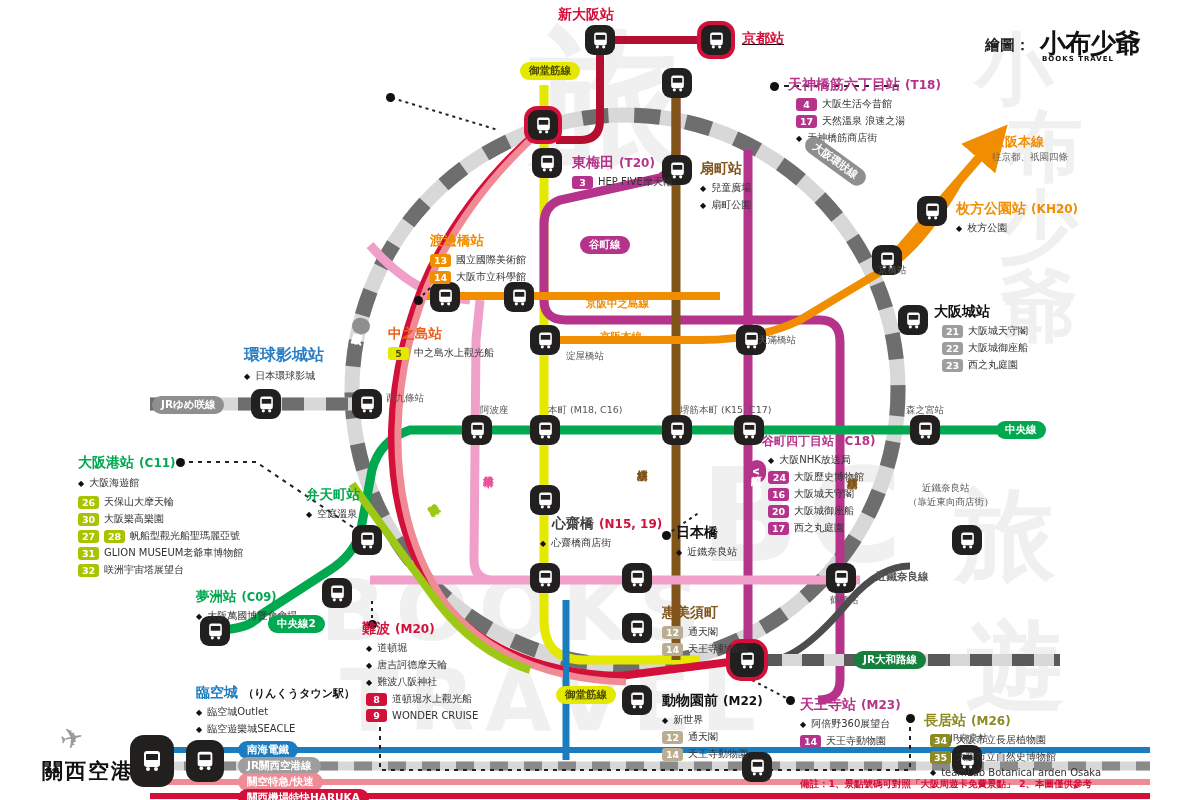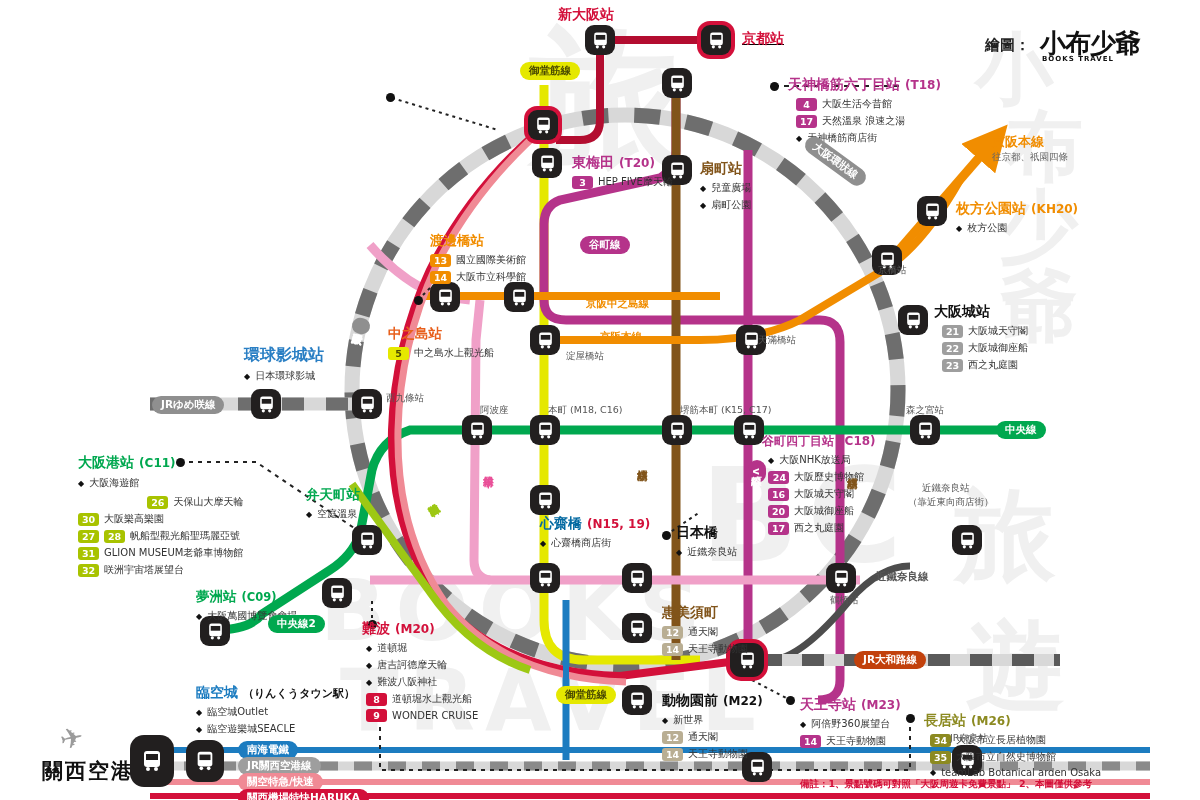--- a/index.html
+++ b/index.html
@@ -565,21 +565,21 @@
   </div>
 
   <div class="lbl" style="left:78px;top:452px;">
     <div><span class="nm" style="font-size:14px;color:#00a84f;">大阪港站</span>
     <span class="code" style="font-size:12px;color:#00a84f;">(C11)</span></div>
     <div style="margin-top:4px;">
       <div class="attr">
         <span class="dia">◆</span>
         <span class="atxt">大阪海遊館</span>
         </div>
-      <div class="attr" style="margin-top:5px;justify-content:flex-end;">
+      <div class="attr" style="margin-top:5px;">
         <span class="num" style="background:#a8c300;">26</span>
         <span class="atxt">天保山大摩天輪</span>
         </div>
       <div class="attr">
         <span class="num" style="background:#a8c300;">30</span>
         <span class="atxt">大阪樂高樂園</span>
         </div>
       <div class="attr">
         <span class="num" style="background:#a8c300;">27</span>
         <span class="num" style="background:#a8c300;">28</span>
@@ -634,21 +634,21 @@
         <span class="atxt">大阪城御座船</span>
         </div>
       <div class="attr">
         <span class="num" style="background:#b5338a;">17</span>
         <span class="atxt">西之丸庭園</span>
         </div>
     </div>
   </div>
 
   <div class="lbl" style="left:540px;top:513px;">
-    <div><span class="nm" style="font-size:14px;color:#0369a1;">心齋橋</span>
+    <div><span class="nm" style="font-size:14px;color:#404040;padding-left:12px;">心齋橋</span>
     <span class="code" style="font-size:12px;color:#d3103a;">(N15, 19)</span></div>
     <div class="attr">
       <span class="dia">◆</span>
       <span class="atxt">心齋橋商店街</span>
     </div>
   </div>
 
   <div class="lbl" style="left:676px;top:524px;">
     <div class="nm" style="font-size:14px;color:#111;">日本橋</div>
     <div class="attr">
@@ -781,21 +781,21 @@
   <div class="pill vert" style="left:748px;top:460px;background:#b5338a;">谷町線v</div>
   <div class="linetxt" style="left:586px;top:297px;color:#f18d00;">京阪中之島線</div>
   <div class="linetxt" style="left:600px;top:330px;color:#f18d00;">京阪本線</div>
   <div class="linetxt" style="left:846px;top:470px;color:#81541a;writing-mode:vertical-rl;">堺筋線</div>
   <div class="linetxt" style="left:636px;top:462px;color:#81541a;writing-mode:vertical-rl;">堺筋線</div>
   <div class="linetxt" style="left:482px;top:468px;color:#e95098;writing-mode:vertical-rl;">千日前線</div>
   <div class="linetxt" style="left:420px;top:498px;color:#9dc814;writing-mode:vertical-rl;transform:rotate(-32deg);">阪神難波線</div>
   <div class="pill" style="left:352px;top:318px;background:#8f8f8f;writing-mode:vertical-rl;padding:8px 2px;transform:rotate(14deg);">大阪環狀線</div>
   <div class="pill" style="left:800px;top:152px;background:#8f8f8f;transform:rotate(36deg);">大阪環狀線</div>
   <div class="linetxt" style="left:876px;top:570px;color:#555;">近鐵奈良線</div>
-  <div class="pill" style="left:854px;top:651px;background:#c2410c;">JR大和路線</div>
+  <div class="pill" style="left:854px;top:651px;background:#15803d;">JR大和路線</div>
   <div class="pill" style="left:152px;top:396px;background:#8f8f8f;">JRゆめ咲線</div>
   <div class="pill" style="left:556px;top:686px;background:#e5e800;color:#4a4a00;">御堂筋線</div>
 
   <div class="pill" style="left:238px;top:741px;background:#1c7cc0;">南海電鐵</div>
   <div class="pill" style="left:238px;top:757px;background:#9e9e9e;">JR關西空港線</div>
   <div class="pill" style="left:238px;top:773px;background:#f08a95;">關空特急/快速</div>
   <div class="pill" style="left:238px;top:789px;background:#d3103a;">關西機場特快HARUKA</div>
 
   <div class="abs" id="footnote">備註：1、景點號碼可對照「大阪周遊卡免費景點」  2、本圖僅供參考</div>
 

